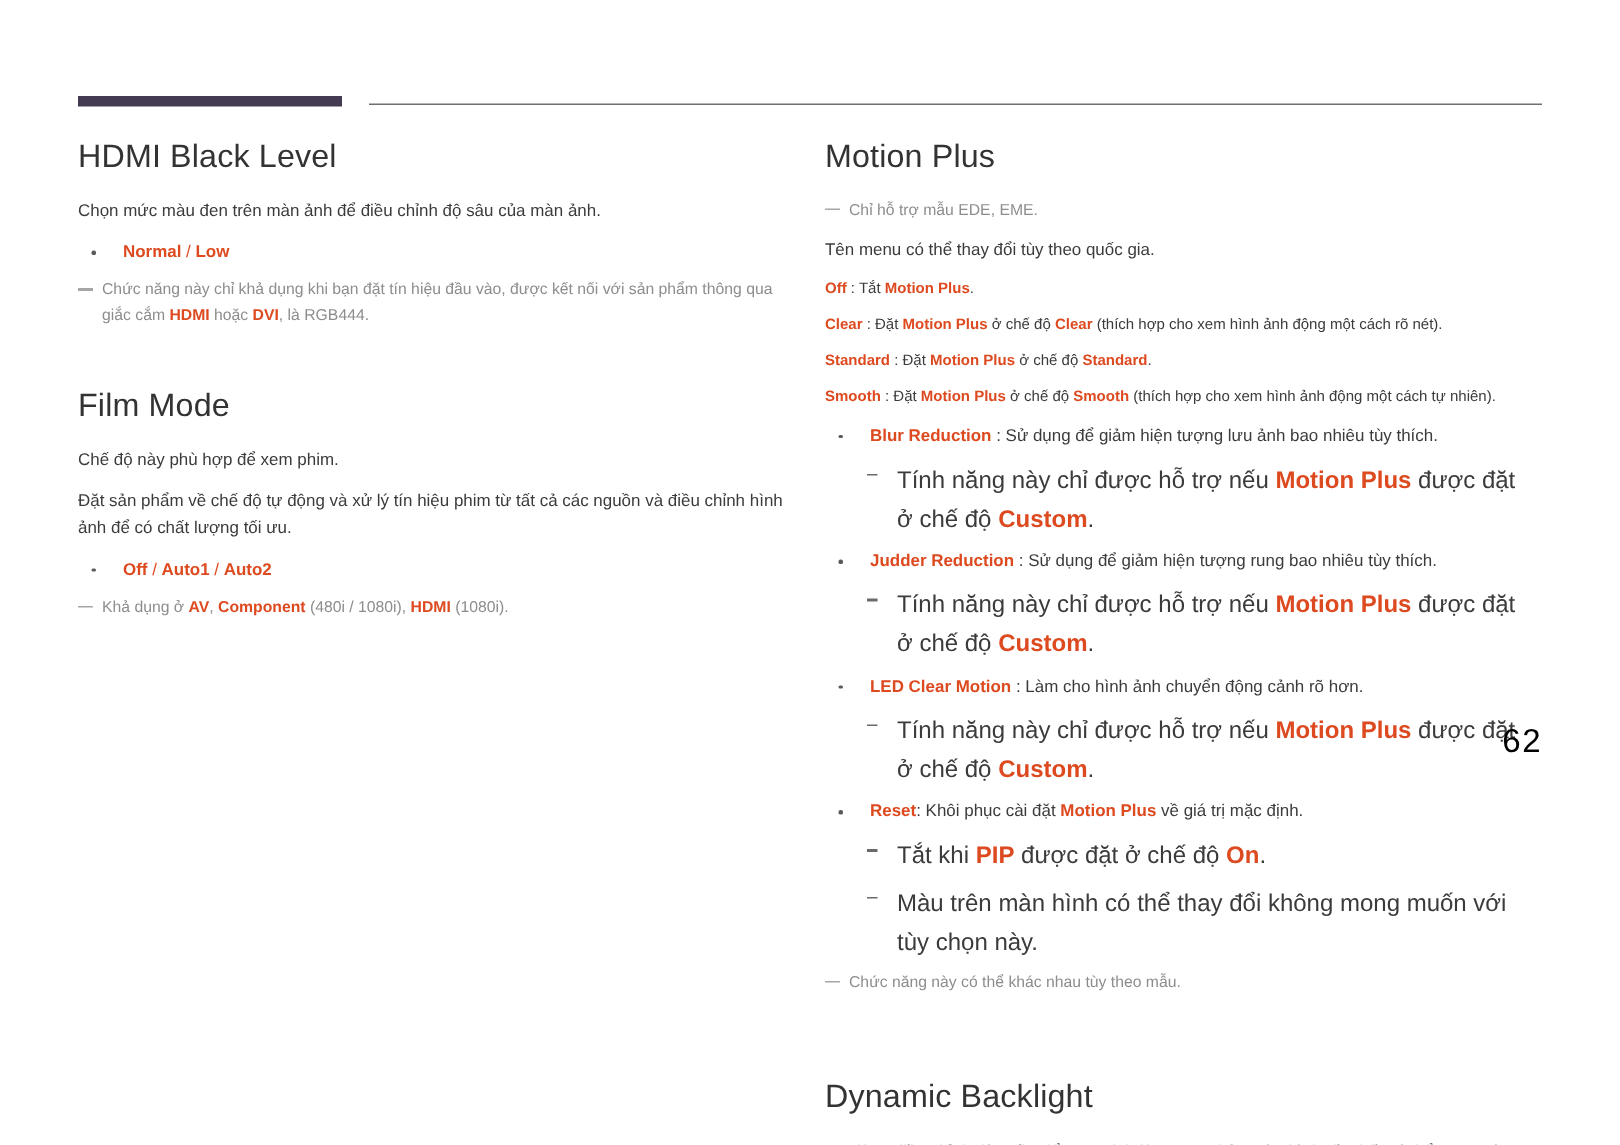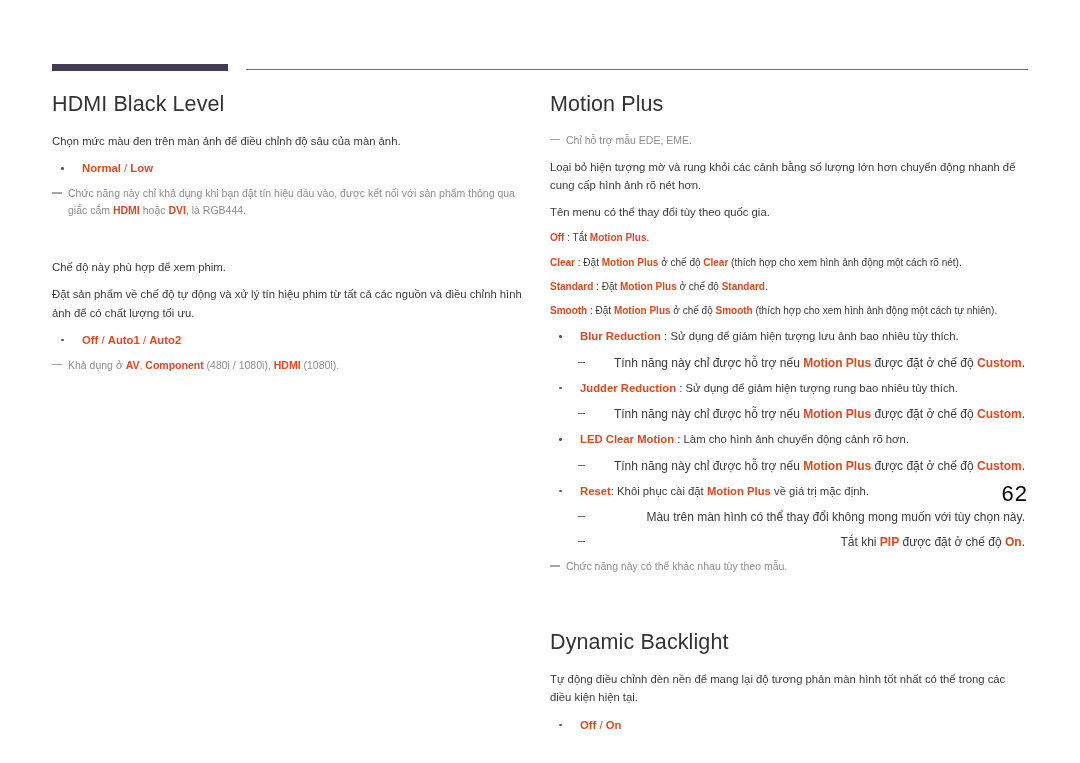--- a/index.html
+++ b/index.html
@@ -94,25 +94,24 @@
     width: 2.5px;
     height: 2.5px;
     background: #5a5a5a;
     border-radius: 50%;
   }
 
   
   .bullet2 {
     position: relative;
     padding-left: 48px;
-    font-size: 12px;
+    font-size: 16px;
     line-height: 1.6;
     color: #3b3b3b;
     margin: 0 0 6px 0;
-    text-align: right;
   }
   .bullet2::before {
     content: "";
     position: absolute;
     left: 28px;
     top: 8px;
     width: 7px;
     height: 1.2px;
     background: #6a6a6a;
   }
@@ -179,20 +178,21 @@
       </div>
 
       <div class="note">
         <span>Chức năng này chỉ khả dụng khi bạn đặt tín hiệu đầu vào, được kết nối với sản phẩm thông qua giắc cắm </span><span class="acc">HDMI</span><span> hoặc </span><span class="acc">DVI</span><span>, là RGB444.</span>
       </div>
     </div>
 
     <div class="spacer-lg"></div>
 
     <div>
+      <h2 class="section-title">Film Mode</h2>
 
       <p class="body">Chế độ này phù hợp để xem phim.</p>
 
       <p class="body">Đặt sản phẩm về chế độ tự động và xử lý tín hiệu phim từ tất cả các nguồn và điều chỉnh hình ảnh để có chất lượng tối ưu.</p>
 
       <div class="bullet1">
         <span class="acc">Off</span><span class="accn"> / </span><span class="acc">Auto1</span><span class="accn"> / </span><span class="acc">Auto2</span>
       </div>
 
       <div class="note">
@@ -202,21 +202,20 @@
 
   </div>
 
   <div class="col col-right">
 
     <div>
       <h2 class="section-title">Motion Plus</h2>
 
       <div class="note">Chỉ hỗ trợ mẫu EDE, EME.</div>
 
-      <p class="body">Loại bỏ hiện tượng mờ và rung khỏi các cảnh bằng số lượng lớn hơn chuyển động nhanh để cung cấp hình ảnh rõ nét hơn.</p>
 
       <p class="body">Tên menu có thể thay đổi tùy theo quốc gia.</p>
 
       <div class="defline">
         <span class="acc">Off</span><span> : </span><span>Tắt </span><span class="acc">Motion Plus</span><span>.</span>
       </div>
 
       <div class="defline">
         <span class="acc">Clear</span><span> : </span><span>Đặt </span><span class="acc">Motion Plus</span><span> ở chế độ </span><span class="acc">Clear</span><span> (thích hợp cho xem hình ảnh động một cách rõ nét).</span>
       </div>
@@ -247,24 +246,24 @@
       <div class="bullet1">
         <span class="acc">LED Clear Motion</span><span> : </span><span>Làm cho hình ảnh chuyển động cảnh rõ hơn.</span>
       </div>
       <div class="bullet2">
         <span>Tính năng này chỉ được hỗ trợ nếu </span><span class="acc">Motion Plus</span><span> được đặt ở chế độ </span><span class="acc">Custom</span><span>.</span>
       </div>
 
       <div class="bullet1">
         <span class="acc">Reset</span><span>: </span><span>Khôi phục cài đặt </span><span class="acc">Motion Plus</span><span> về giá trị mặc định.</span>
       </div>
+      <div class="bullet2">
+        <span>Tắt khi </span><span class="acc">PIP</span><span> được đặt ở chế độ </span><span class="acc">On</span><span>.</span>
+      </div>
       <div class="bullet2">Màu trên màn hình có thể thay đổi không mong muốn với tùy chọn này.</div>
-      <div class="bullet2">
-        <span>Tắt khi </span><span class="acc">PIP</span><span> được đặt ở chế độ </span><span class="acc">On</span><span>.</span>
-      </div>
 
       <div class="note">Chức năng này có thể khác nhau tùy theo mẫu.</div>
     </div>
 
     <div class="spacer-xl"></div>
 
     <div>
       <h2 class="section-title">Dynamic Backlight</h2>
 
       <p class="body">Tự động điều chỉnh đèn nền để mang lại độ tương phản màn hình tốt nhất có thể trong các điều kiện hiện tại.</p>

